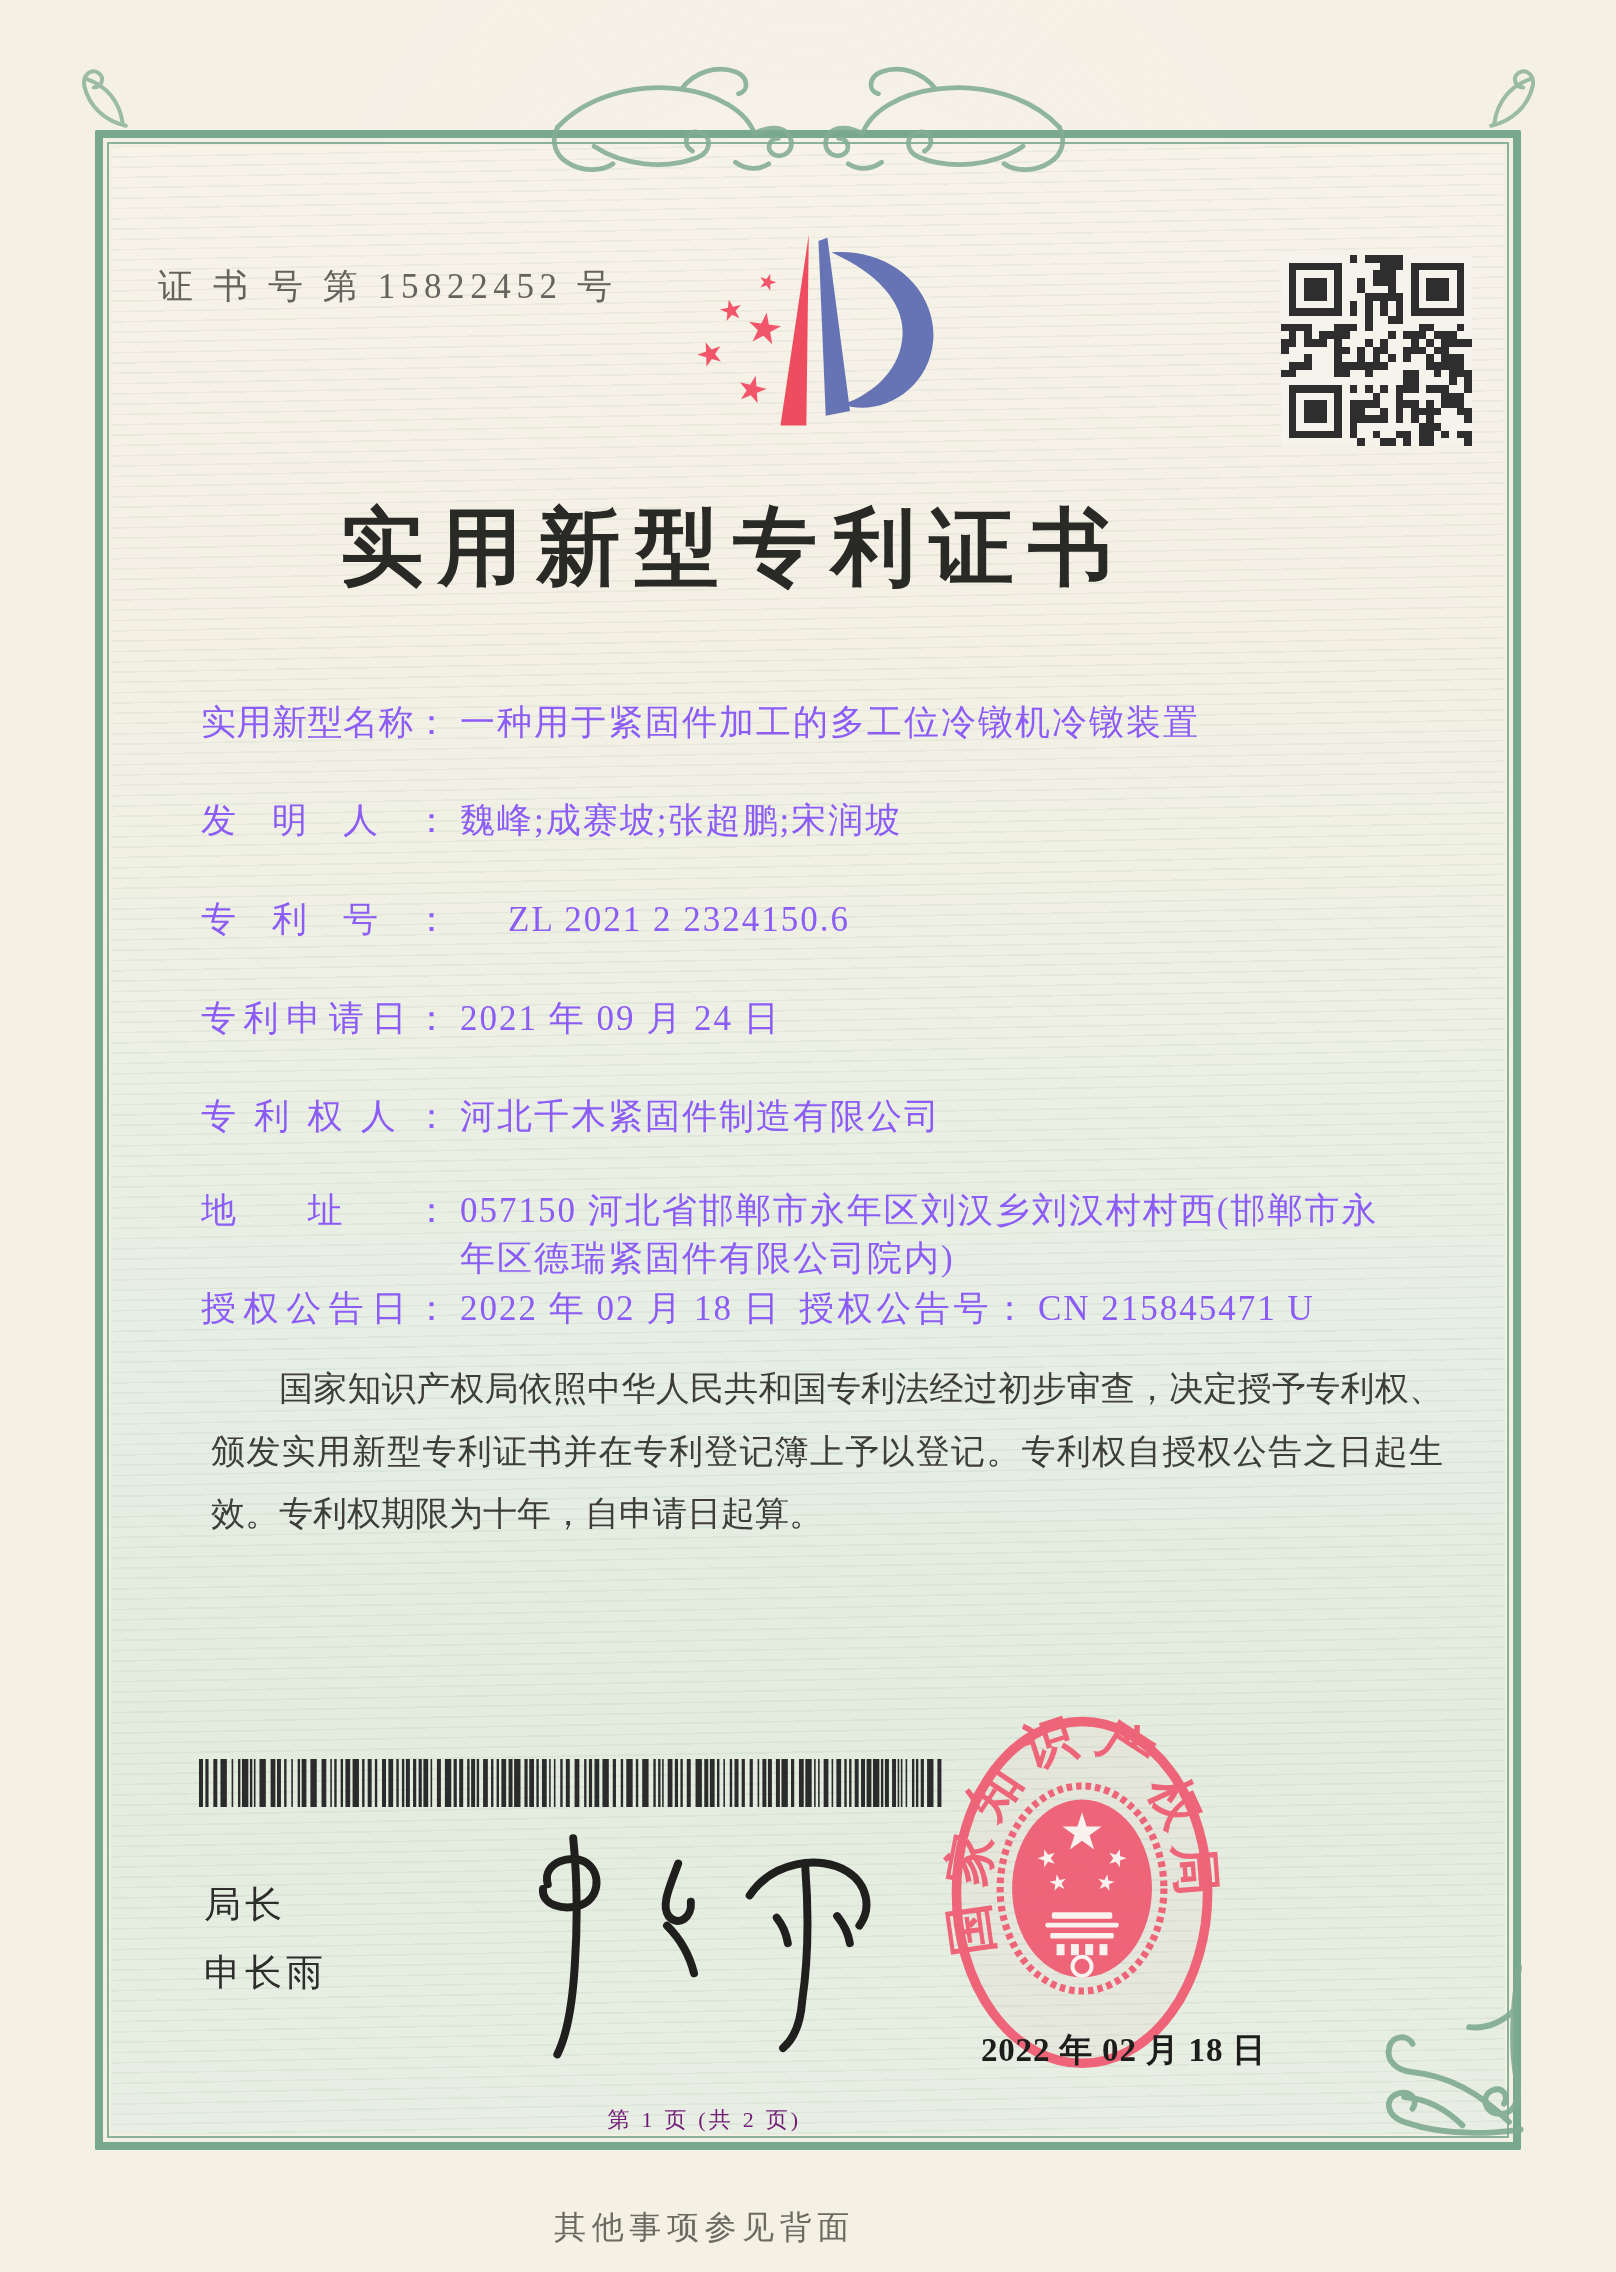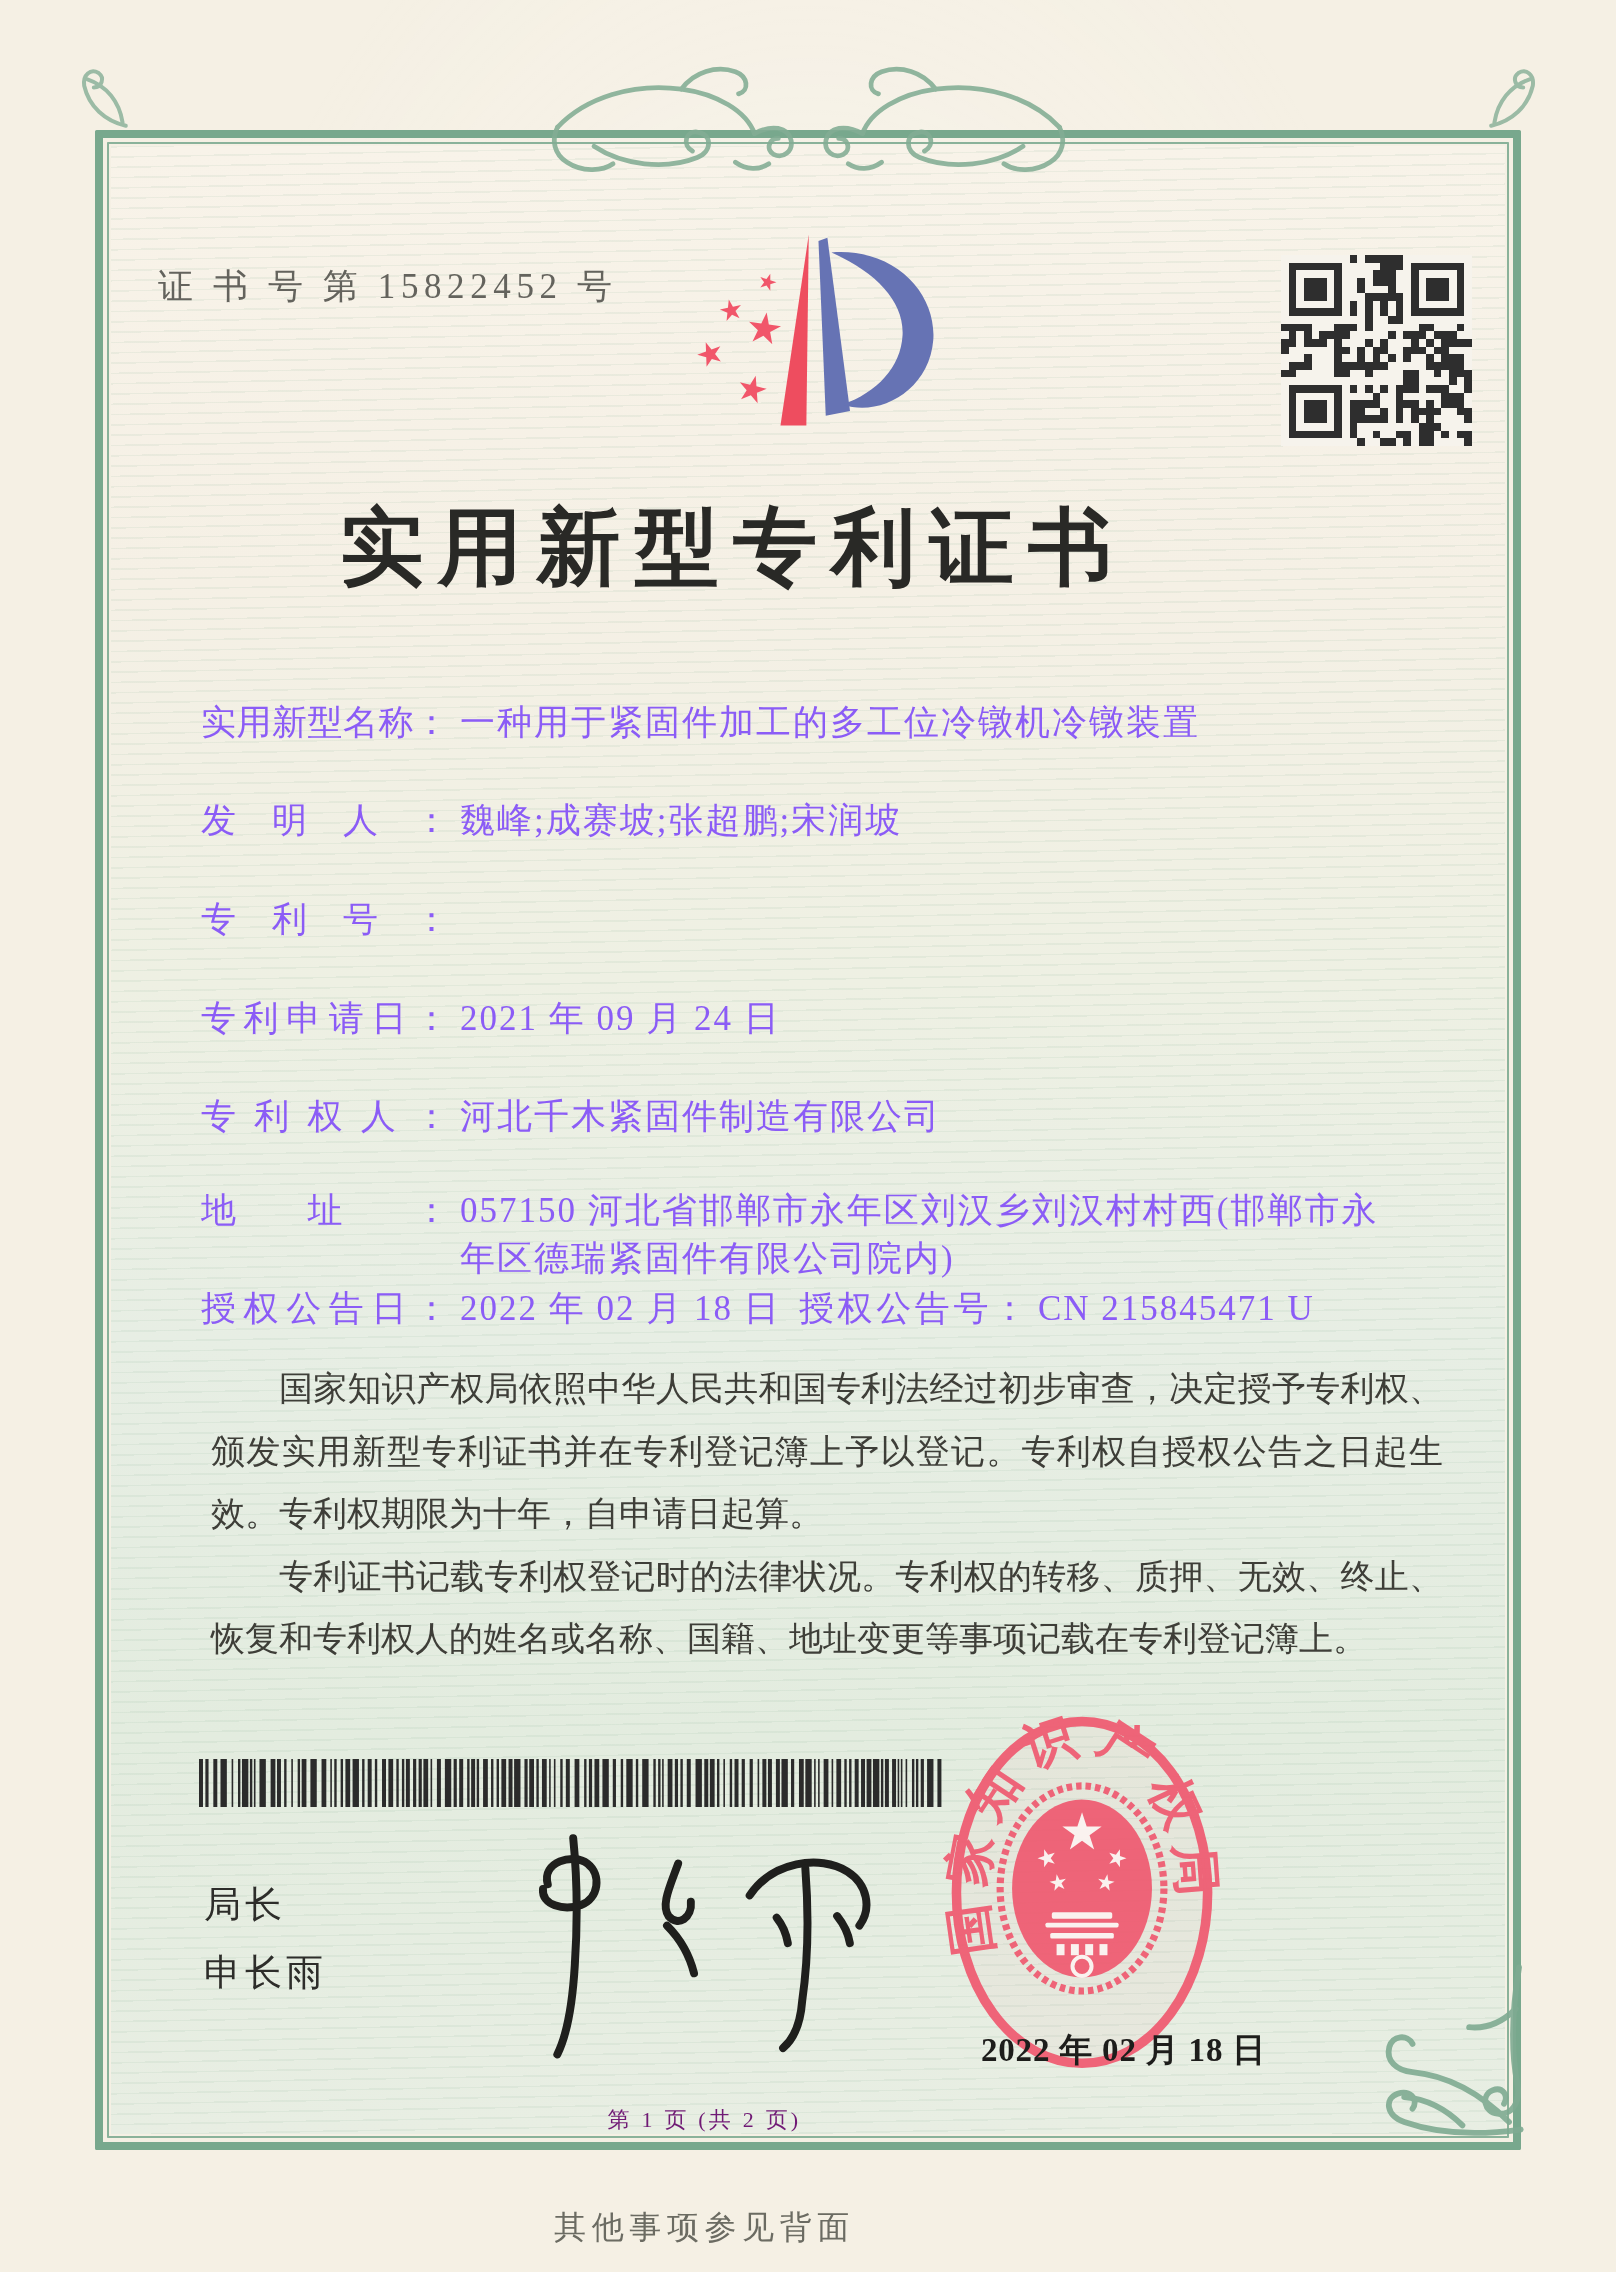--- a/index.html
+++ b/index.html
@@ -331,20 +331,21 @@
 <div class="abs frow" style="top:699px;">
   <span class="flabel">实用新型名称：</span>
   <span class="fvalue">一种用于紧固件加工的多工位冷镦机冷镦装置</span>
 </div>
 <div class="abs frow" style="top:797px;">
   <span class="flabel">发明人：</span>
   <span class="fvalue">魏峰;成赛坡;张超鹏;宋润坡</span>
 </div>
 <div class="abs frow" style="top:896px;gap:48px;">
   <span class="flabel">专利号：</span>
+  <span class="fvalue">ZL 2021 2 2324150.6</span>
 </div>
 <div class="abs frow" style="top:995px;">
   <span class="flabel">专利申请日：</span>
   <span class="fvalue">2021 年 09 月 24 日</span>
 </div>
 <div class="abs frow" style="top:1093px;">
   <span class="flabel">专利权人：</span>
   <span class="fvalue">河北千木紧固件制造有限公司</span>
 </div>
 <div class="abs frow" style="top:1187px;">
@@ -355,21 +356,20 @@
   <span class="flabel">授权公告日：</span>
   <span class="fvalue">2022 年 02 月 18 日</span>
   <span class="grant-pair2">
     <span class="flabel">授权公告号：</span>
     <span class="fvalue">CN 215845471 U</span>
   </span>
 </div>
 
 <div class="abs paras">
   <p>国家知识产权局依照中华人民共和国专利法经过初步审查，决定授予专利权、颁发实用新型专利证书并在专利登记簿上予以登记。专利权自授权公告之日起生效。专利权期限为十年，自申请日起算。</p>
-  <p>专利证书记载专利权登记时的法律状况。专利权的转移、质押、无效、终止、恢复和专利权人的姓名或名称、国籍、地址变更等事项记载在专利登记簿上。</p>
 </div>
 
 <svg class="abs" style="left:199px;top:1759px;" width="744" height="48" viewBox="0 0 935 60" preserveAspectRatio="none">
     <rect x="0" y="0" width="5" height="60" fill="#2b2b2b"></rect>
     <rect x="8" y="0" width="4" height="60" fill="#2b2b2b"></rect>
     <rect x="18" y="0" width="5" height="60" fill="#2b2b2b"></rect>
     <rect x="27" y="0" width="8" height="60" fill="#2b2b2b"></rect>
     <rect x="41" y="0" width="2" height="60" fill="#2b2b2b"></rect>
     <rect x="49" y="0" width="3" height="60" fill="#2b2b2b"></rect>
     <rect x="54" y="0" width="8" height="60" fill="#2b2b2b"></rect>

